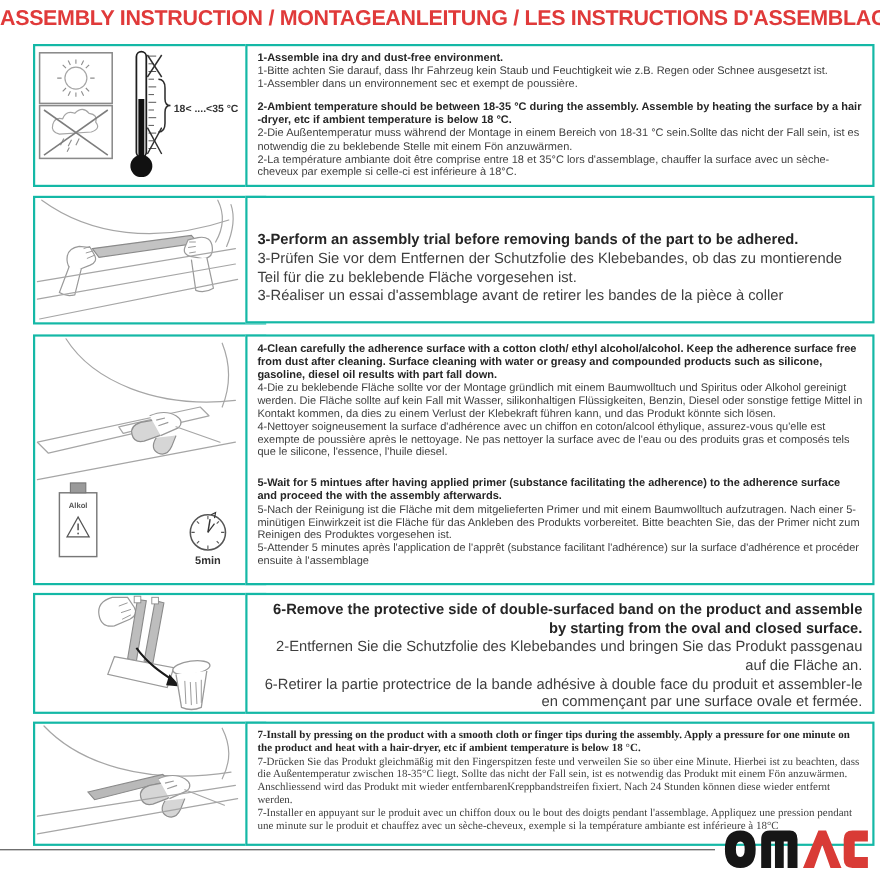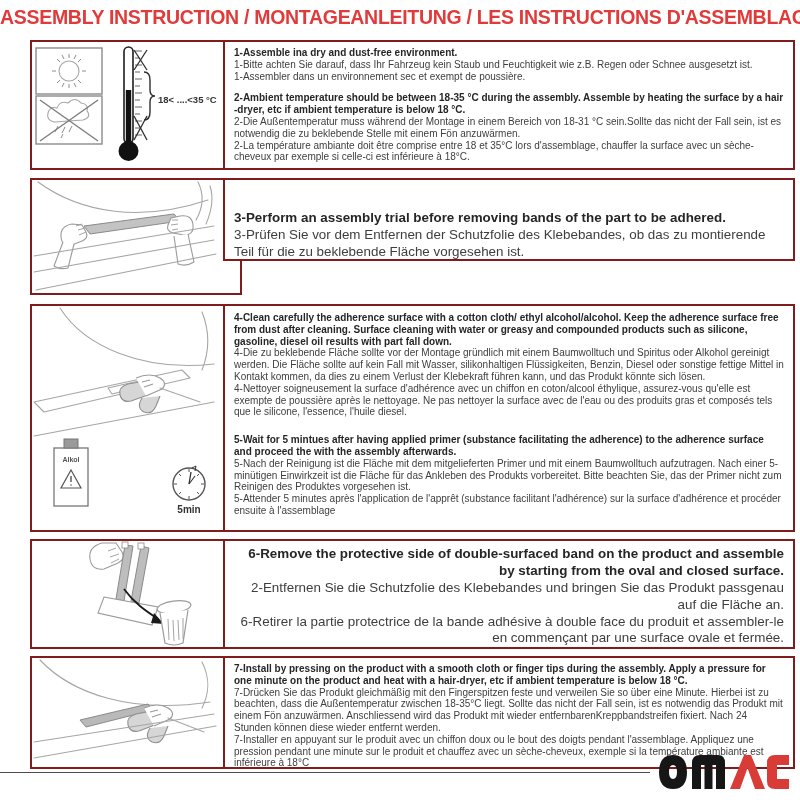--- a/index.html
+++ b/index.html
@@ -5,21 +5,21 @@
   html,body{margin:0;padding:0;}
   body{
     width:800px;height:800px;background:#ffffff;position:relative;overflow:hidden;
     font-family:"Liberation Sans","DejaVu Sans",sans-serif;
   }
   .title{
     position:absolute;top:6px;left:0;width:800px;text-align:center;
     font-size:19.5px;font-weight:bold;letter-spacing:-0.3px;color:#e03a3a;margin:0;
     white-space:nowrap;
   }
-  .cell{position:absolute;box-sizing:border-box;border:2px solid #7f1d1d;background:#fff;overflow:hidden;}
+  .cell{position:absolute;box-sizing:border-box;border:2px solid #14b8a6;background:#fff;overflow:hidden;}
   .illus{left:30px;width:212px;}
   .txt{left:223px;width:572px;padding:4px 9px;}
   .s{font-size:10px;line-height:1.18;color:#3e3e3e;}
   .b{font-size:13.4px;line-height:1.26;color:#3e3e3e;}
   .grp span{display:block;}
   .grp + .grp{margin-top:11px;}
   .en{font-weight:bold;color:#262626;}
   svg{display:block;}
   .lineart{stroke:#a6a6a6;fill:none;stroke-width:1.1;stroke-linecap:round;stroke-linejoin:round;}
   .dark{stroke:#2e2e2e;fill:none;stroke-width:1.4;}
@@ -129,21 +129,21 @@
     <g>
       <path d="M148,36 q12,-2 13,9 q1,10 -9,10 l-11,-2 q-7,-2 -5,-8 l3,-7 z" fill="#fff" stroke="#9a9a9a" stroke-width="1.1"></path>
       <path d="M146,40 l-6,0 M146,44 l-7,1 M146,49 l-6,1" stroke="#9a9a9a" stroke-width="0.9" fill="none"></path>
       <path d="M156,54 L162,82 q-8,5 -16,2 L142,56" fill="#fff" stroke="#9a9a9a" stroke-width="1.1"></path>
     </g>
     <path d="M2,76 L182,46" class="lineart"></path>
     <path d="M2,92 L182,60" class="lineart"></path>
     <path d="M4,110 L184,74" class="lineart"></path>
   </svg>
 </div>
-<div class="cell txt b" style="top:178px;height:83px;padding-top:30px;">
+<div class="cell txt b" style="top:178px;height:116px;padding-top:30px;">
   <p class="grp" style="margin:0;">
     <span class="en">3-Perform an assembly trial before removing bands of the part to be adhered.</span>
     <span>3-Prüfen Sie vor dem Entfernen der Schutzfolie des Klebebandes, ob das zu montierende Teil für die zu beklebende Fläche vorgesehen ist.</span>
     <span>3-Réaliser un essai d'assemblage avant de retirer les bandes de la pièce à coller</span>
   </p>
 </div>
 
 <div class="cell illus" style="top:304px;height:228px;">
   <svg width="186" height="224" viewBox="0 0 186 224">
     <path d="M28,2 C52,40 110,66 182,58" class="lineart"></path>
@@ -239,21 +239,21 @@
       <path d="M104,56 q-10,3 -8,11 q2,8 11,6 l13,-5 q7,-3 4,-9 l-4,-6 z" fill="#d6d6d6" stroke="#8f8f8f" stroke-width="1.1"></path>
       <path d="M112,50 q14,-6 24,0 q8,5 2,11 l-16,7 M118,54 l8,-2 M120,59 l9,-3" fill="#fff" stroke="#9a9a9a" stroke-width="1.1"></path>
       <path d="M118,70 q-6,10 2,14 q8,3 12,-6 l4,-10" fill="#d6d6d6" stroke="#8f8f8f" stroke-width="1.1"></path>
       <path d="M136,60 L172,74" class="lineart"></path>
     </g>
     <path d="M2,84 L182,56" class="lineart"></path>
     <path d="M2,100 L184,68" class="lineart"></path>
   </svg>
 </div>
 <div class="cell txt s" style="top:656px;height:113px;padding-top:5px;">
-  <p class="grp" style="margin:0;">
+  <p class="grp" style="margin:0;font-family:Liberation Serif, serif;">
     <span class="en">7-Install by pressing on the product with a smooth cloth or finger tips during the assembly. Apply a pressure for one minute on the product and heat with a hair-dryer, etc if ambient temperature is below 18 °C.</span>
     <span>7-Drücken Sie das Produkt gleichmäßig mit den Fingerspitzen feste und verweilen Sie so über eine Minute. Hierbei ist zu beachten, dass die Außentemperatur zwischen 18-35°C liegt. Sollte das nicht der Fall sein, ist es notwendig das Produkt mit einem Fön anzuwärmen. Anschliessend wird das Produkt mit wieder entfernbarenKreppbandstreifen fixiert. Nach 24 Stunden können diese wieder entfernt werden.</span>
     <span>7-Installer en appuyant sur le produit avec un chiffon doux ou le bout des doigts pendant l'assemblage. Appliquez une pression pendant une minute sur le produit et chauffez avec un sèche-cheveux, exemple si la température ambiante est inférieure à 18°C</span>
   </p>
 </div>
 
 <div class="footer-line"></div>
 
 <div class="logo">
   <svg width="134" height="46" viewBox="0 0 134 46">

